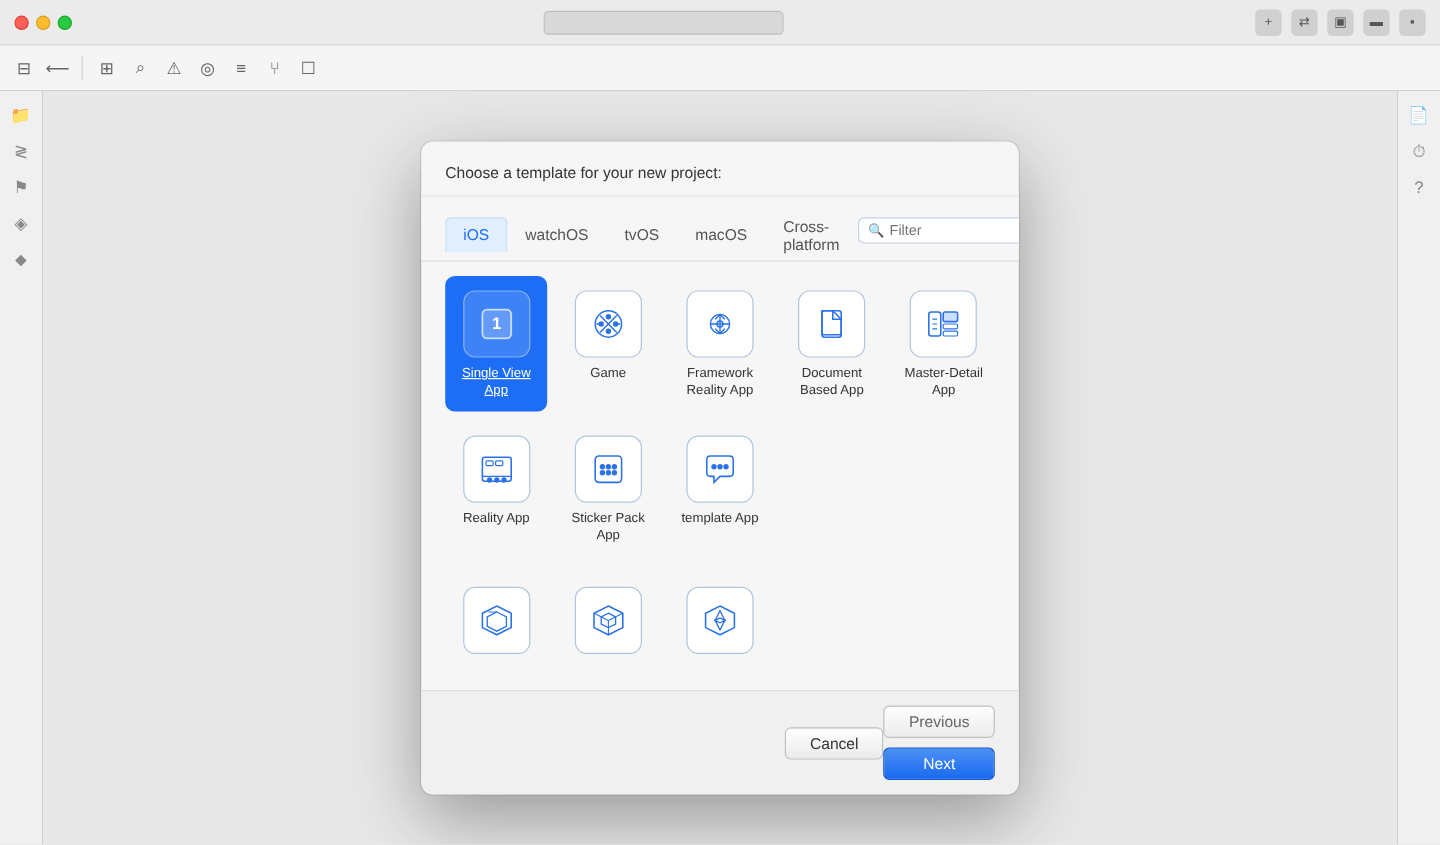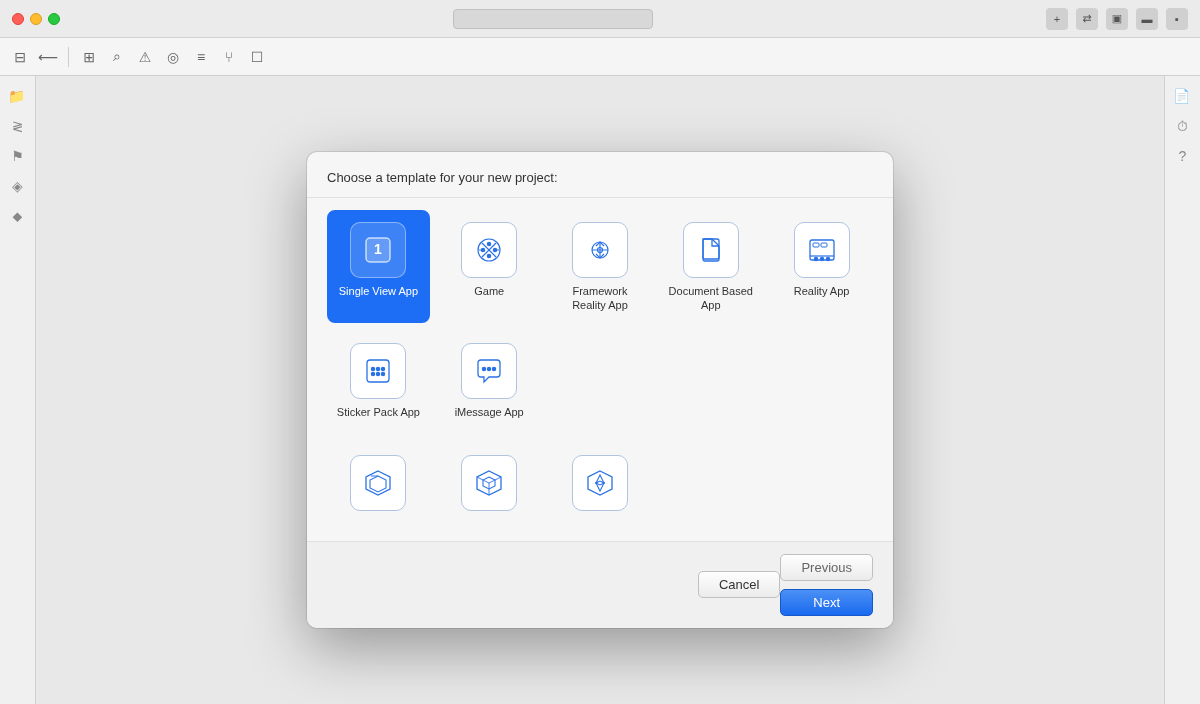--- a/index.html
+++ b/index.html
@@ -138,21 +138,21 @@
 
     
     .dialog-overlay {
       position: absolute;
       top: 0; left: 0; right: 0; bottom: 0;
       display: flex;
       align-items: center;
       justify-content: center;
     }
     .dialog {
-      width: 586px;
+      width: 498px;
       background: #f6f6f6;
       border-radius: 10px;
       box-shadow: 0 20px 60px rgba(0,0,0,0.35), 0 0 0 1px rgba(0,0,0,0.1);
       overflow: hidden;
       display: flex;
       flex-direction: column;
     }
     .dialog-header {
       padding: 18px 20px 12px;
       border-bottom: 1px solid #e0e0e0;
@@ -237,20 +237,21 @@
       cursor: pointer;
       gap: 6px;
       border: 2px solid transparent;
     }
     .template-item.selected {
       background: #1d6ef5;
       border-color: #1d6ef5;
     }
     .template-item.selected .template-label {
       color: white;
+      text-decoration: underline;
     }
     .template-icon-box {
       width: 56px; height: 56px;
       border: 1.5px solid #b0c4e0;
       border-radius: 10px;
       background: white;
       display: flex;
       align-items: center;
       justify-content: center;
     }
@@ -360,20 +361,31 @@
   </div>
 
   <div class="content">
     <div class="dialog-overlay">
       <div class="dialog">
 
         <div class="dialog-header">
           <div class="dialog-title">Choose a template for your new project:</div>
         </div>
 
+        <div class="tabs-bar">
+          <div class="tab-item active">iOS</div>
+          <div class="tab-item">watchOS</div>
+          <div class="tab-item">tvOS</div>
+          <div class="tab-item">macOS</div>
+          <div class="tab-item">Cross-platform</div>
+          <div class="tab-filter">
+            <span class="filter-icon">🔍</span>
+            <input type="text" placeholder="Filter" style="">
+          </div>
+        </div>
 
         <div class="dialog-body">
 
           <div class="template-grid">
 
             <div class="template-item selected">
               <div class="template-icon-box">
                 <svg class="icon-svg" viewBox="0 0 36 36">
                   <rect x="6" y="6" width="24" height="24" rx="4" stroke="rgba(255,255,255,0.7)" stroke-width="1.5" fill="rgba(255,255,255,0.2)"></rect>
                   <text x="18" y="22" text-anchor="middle" font-size="14" font-weight="bold" fill="white" stroke="none">1</text>
@@ -417,20 +429,34 @@
               <div class="template-icon-box">
                 <svg class="icon-svg" viewBox="0 0 36 36">
                   <rect x="10" y="7" width="16" height="20" rx="2" stroke="#2a72e5" stroke-width="1.3" fill="none"></rect>
                   <path d="M10 7 h9 l7 7 v13 a2 2 0 0 1-2 2 H12 a2 2 0 0 1-2-2 z" stroke="#2a72e5" stroke-width="1.3" fill="none"></path>
                   <path d="M19 7 v7 h7" stroke="#2a72e5" stroke-width="1.3" fill="none"></path>
                 </svg>
               </div>
               <div class="template-label">Document Based App</div>
             </div>
 
+            <div class="template-item">
+              <div class="template-icon-box">
+                <svg class="icon-svg" viewBox="0 0 36 36">
+                  <rect x="6" y="8" width="10" height="20" rx="2" stroke="#2a72e5" stroke-width="1.3" fill="none"></rect>
+                  <rect x="18" y="8" width="12" height="8" rx="1.5" stroke="#2a72e5" stroke-width="1.3" fill="#cce0ff"></rect>
+                  <rect x="18" y="18" width="12" height="4" rx="1" stroke="#2a72e5" stroke-width="1" fill="none"></rect>
+                  <rect x="18" y="24" width="12" height="4" rx="1" stroke="#2a72e5" stroke-width="1" fill="none"></rect>
+                  <line x1="9" y1="14" x2="13" y2="14" stroke="#2a72e5" stroke-width="1"></line>
+                  <line x1="9" y1="18" x2="13" y2="18" stroke="#2a72e5" stroke-width="1"></line>
+                  <line x1="9" y1="22" x2="13" y2="22" stroke="#2a72e5" stroke-width="1"></line>
+                </svg>
+              </div>
+              <div class="template-label">Master-Detail App</div>
+            </div>
 
             <div class="template-item">
               <div class="template-icon-box">
                 <svg class="icon-svg" viewBox="0 0 36 36">
                   <rect x="6" y="8" width="24" height="20" rx="2" stroke="#2a72e5" stroke-width="1.3" fill="none"></rect>
                   <line x1="6" y1="24" x2="30" y2="24" stroke="#2a72e5" stroke-width="1.2"></line>
                   <circle cx="12" cy="27" r="1.5" fill="#2a72e5"></circle>
                   <circle cx="18" cy="27" r="1.5" fill="#2a72e5"></circle>
                   <circle cx="24" cy="27" r="1.5" fill="#2a72e5"></circle>
                   <rect x="9" y="11" width="6" height="4" rx="1" stroke="#2a72e5" stroke-width="1" fill="none"></rect>
@@ -457,21 +483,21 @@
 
             <div class="template-item">
               <div class="template-icon-box">
                 <svg class="icon-svg" viewBox="0 0 36 36">
                   <path d="M7 10 Q7 7 10 7 H26 Q29 7 29 10 V21 Q29 24 26 24 H18 L13 29 V24 H10 Q7 24 7 21 Z" stroke="#2a72e5" stroke-width="1.3" fill="none"></path>
                   <circle cx="13" cy="16" r="1.5" fill="#2a72e5"></circle>
                   <circle cx="18" cy="16" r="1.5" fill="#2a72e5"></circle>
                   <circle cx="23" cy="16" r="1.5" fill="#2a72e5"></circle>
                 </svg>
               </div>
-              <div class="template-label">iMessage App</div>
+              <div class="template-label">template App</div>
             </div>
           </div>
 
           <div class="template-grid-small">
 
             <div class="template-item">
               <div class="template-icon-box">
                 <svg class="icon-svg" viewBox="0 0 36 36">
                   <path d="M18 6 L30 12 L30 24 L18 30 L6 24 L6 12 Z" stroke="#2a72e5" stroke-width="1.3" fill="none"></path>
                   <path d="M18 11 L26 15 L26 23 L18 27 L10 23 L10 15 Z" stroke="#2a72e5" stroke-width="1.1" fill="none"></path>

